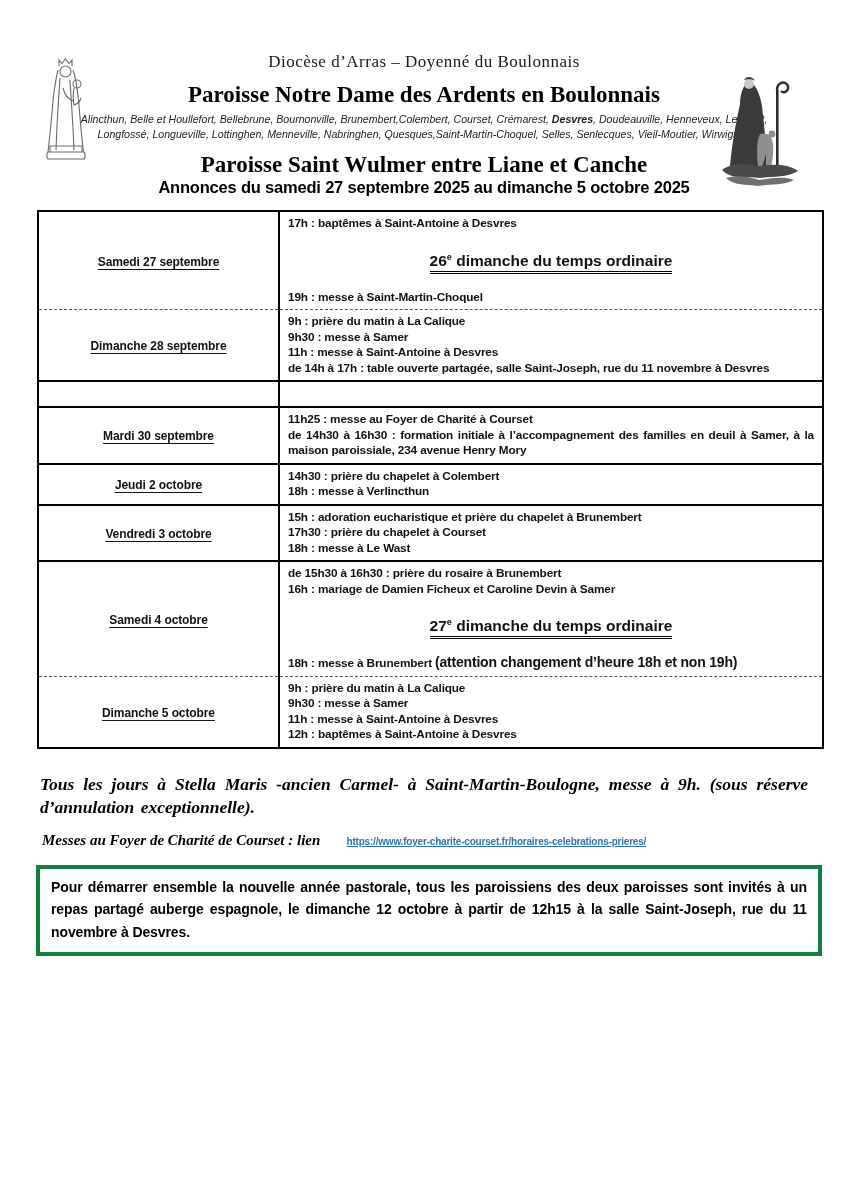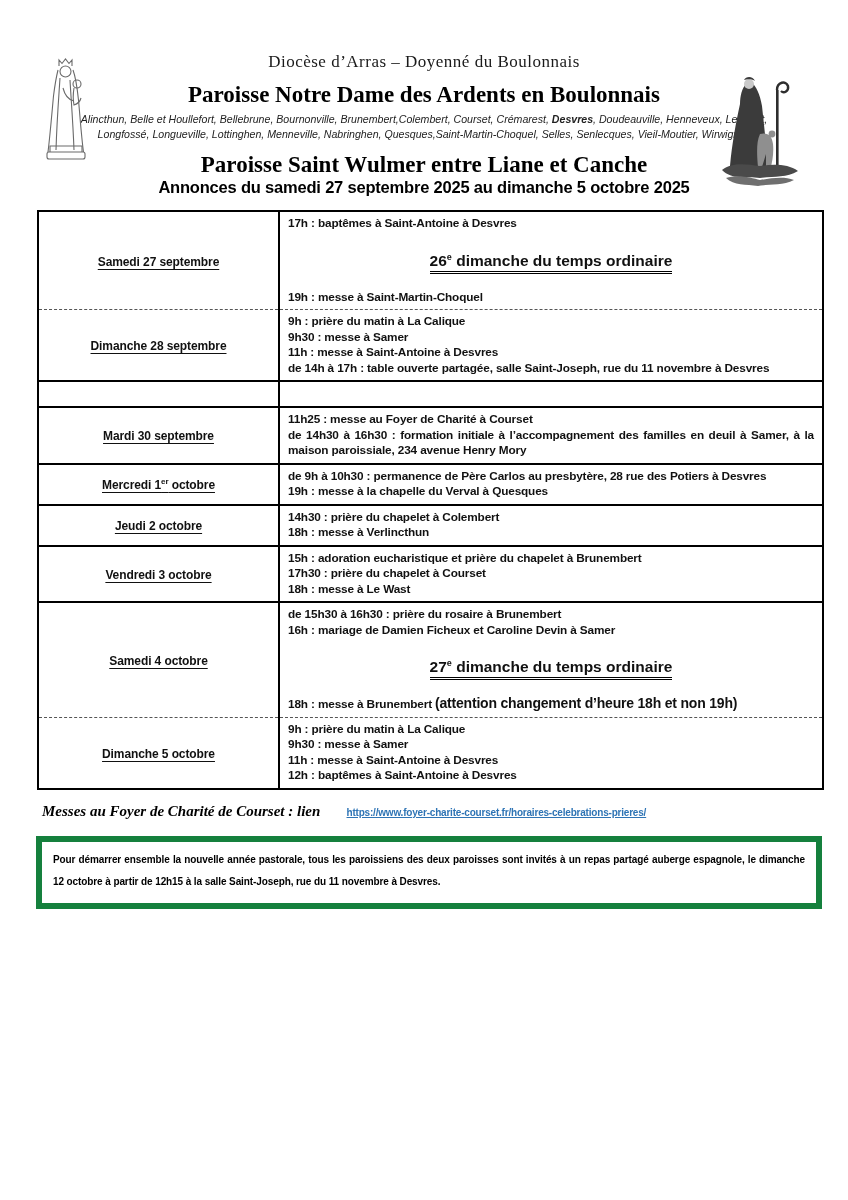--- a/index.html
+++ b/index.html
@@ -83,23 +83,23 @@
   .messes-label{
     font-family:"Liberation Serif",serif;font-weight:700;font-style:italic;
     font-size:15px;color:#000;
   }
   .foyer-link{
     margin-left:22px;font-family:"Liberation Sans",sans-serif;
     font-weight:700;font-size:10px;text-decoration:underline;
     letter-spacing:-.2px;
   }
   .notice-box{
-    margin:16px 26px 0 36px;border:6px solid #15803d;
+    margin:16px 26px 0 36px;border:4px solid #15803d;
     padding:7px 11px 9px 11px;
-    font-weight:700;font-size:10px;line-height:22.5px;text-align:justify;
+    font-weight:700;font-size:14px;line-height:22.5px;text-align:justify;
     letter-spacing:-.1px;color:#000;
   }
 </style>
 </head>
 <body>
 
 <div class="page">
 
   <div class="figure-left">
     <svg width="60" height="105" viewBox="0 0 60 105">
@@ -170,27 +170,20 @@
             <td class="events-cell"></td>
           </tr>
           <tr class="sep-solid">
             <td class="day-cell"><span class="day-label">Mardi 30 septembre</span></td>
             <td class="events-cell">
               <div class="event-line">11h25 : messe au Foyer de Charité à Courset</div>
               <div class="event-line justify">de 14h30 à 16h30 : formation initiale à l’accompagnement des familles en deuil à Samer, à la maison paroissiale, 234 avenue Henry Mory</div>
             </td>
           </tr>
           <tr class="sep-solid">
-            <td class="day-cell"><span class="day-label">Mercredi 1<sup>er</sup> octobre</span></td>
-            <td class="events-cell">
-              <div class="event-line">de 9h à 10h30 : permanence de Père Carlos au presbytère, 28 rue des Potiers à Desvres</div>
-              <div class="event-line">19h : messe à la chapelle du Verval à Quesques</div>
-            </td>
-          </tr>
-          <tr class="sep-solid">
             <td class="day-cell"><span class="day-label">Jeudi 2 octobre</span></td>
             <td class="events-cell">
               <div class="event-line">14h30 : prière du chapelet à Colembert</div>
               <div class="event-line">18h : messe à Verlincthun</div>
             </td>
           </tr>
           <tr class="sep-solid">
             <td class="day-cell"><span class="day-label">Vendredi 3 octobre</span></td>
             <td class="events-cell">
               <div class="event-line">15h : adoration eucharistique et prière du chapelet à Brunembert</div>
@@ -215,20 +208,21 @@
               <div class="event-line">9h : prière du matin à La Calique</div>
               <div class="event-line">9h30 : messe à Samer</div>
               <div class="event-line">11h : messe à Saint-Antoine à Desvres</div>
               <div class="event-line">12h : baptêmes à Saint-Antoine à Desvres</div>
             </td>
           </tr>
         </tbody>
     </table>
   </div>
 
+  <div class="stella">Tous les jours à Stella Maris -ancien Carmel- à Saint-Martin-Boulogne, messe à 9h. (sous réserve d’annulation exceptionnelle).</div>
 
   <div class="messes-line">
     <span class="messes-label">Messes au Foyer de Charité de Courset : lien</span>
     <a href="#" class="foyer-link" style="color: rgb(46, 116, 181);">https://www.foyer-charite-courset.fr/horaires-celebrations-prieres/</a>
   </div>
 
   <div class="notice-box">Pour démarrer ensemble la nouvelle année pastorale, tous les paroissiens des deux paroisses sont invités à un repas partagé auberge espagnole, le dimanche 12 octobre à partir de 12h15 à la salle Saint-Joseph, rue du 11 novembre à Desvres.</div>
 
 </div>
 

